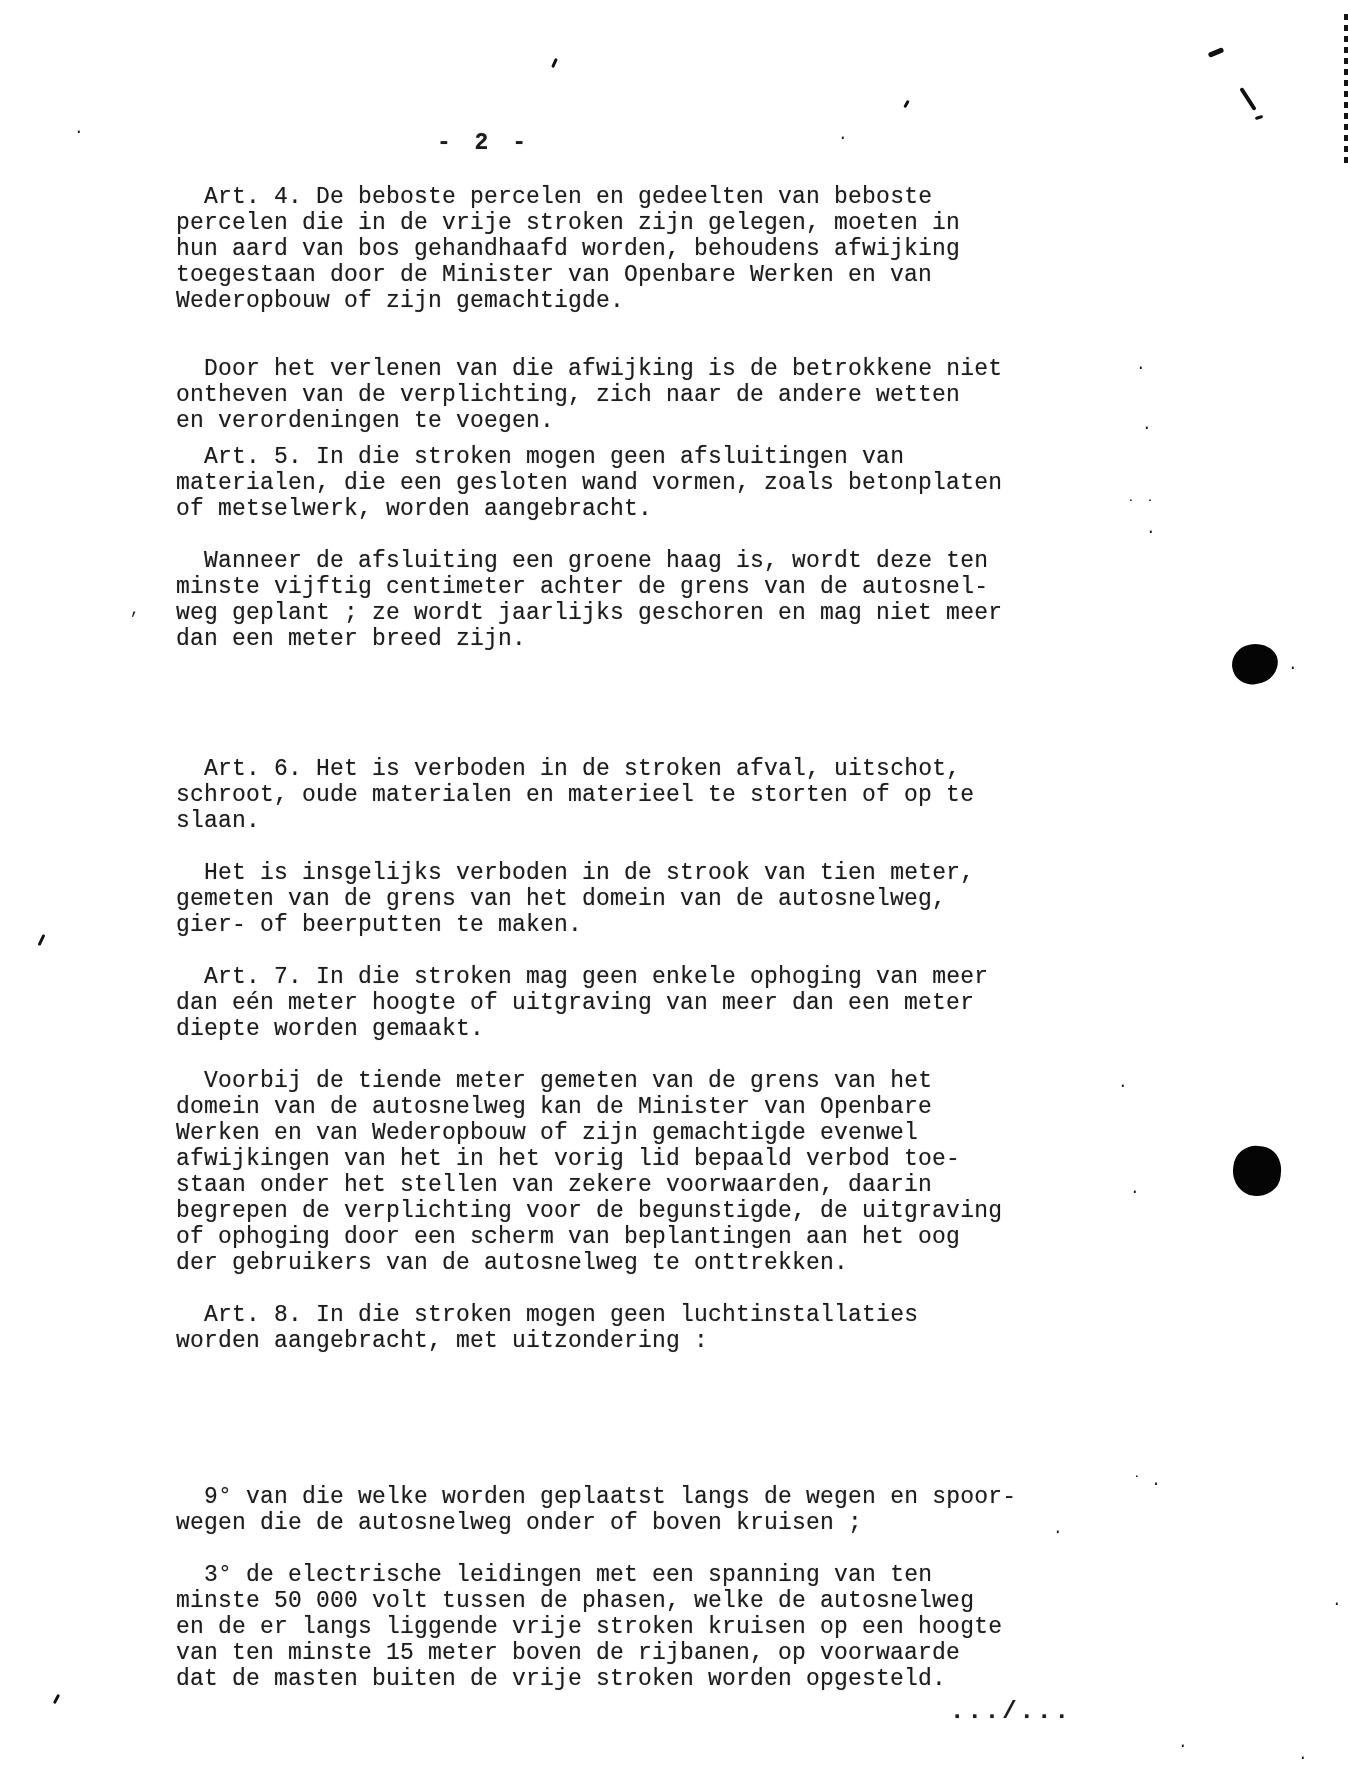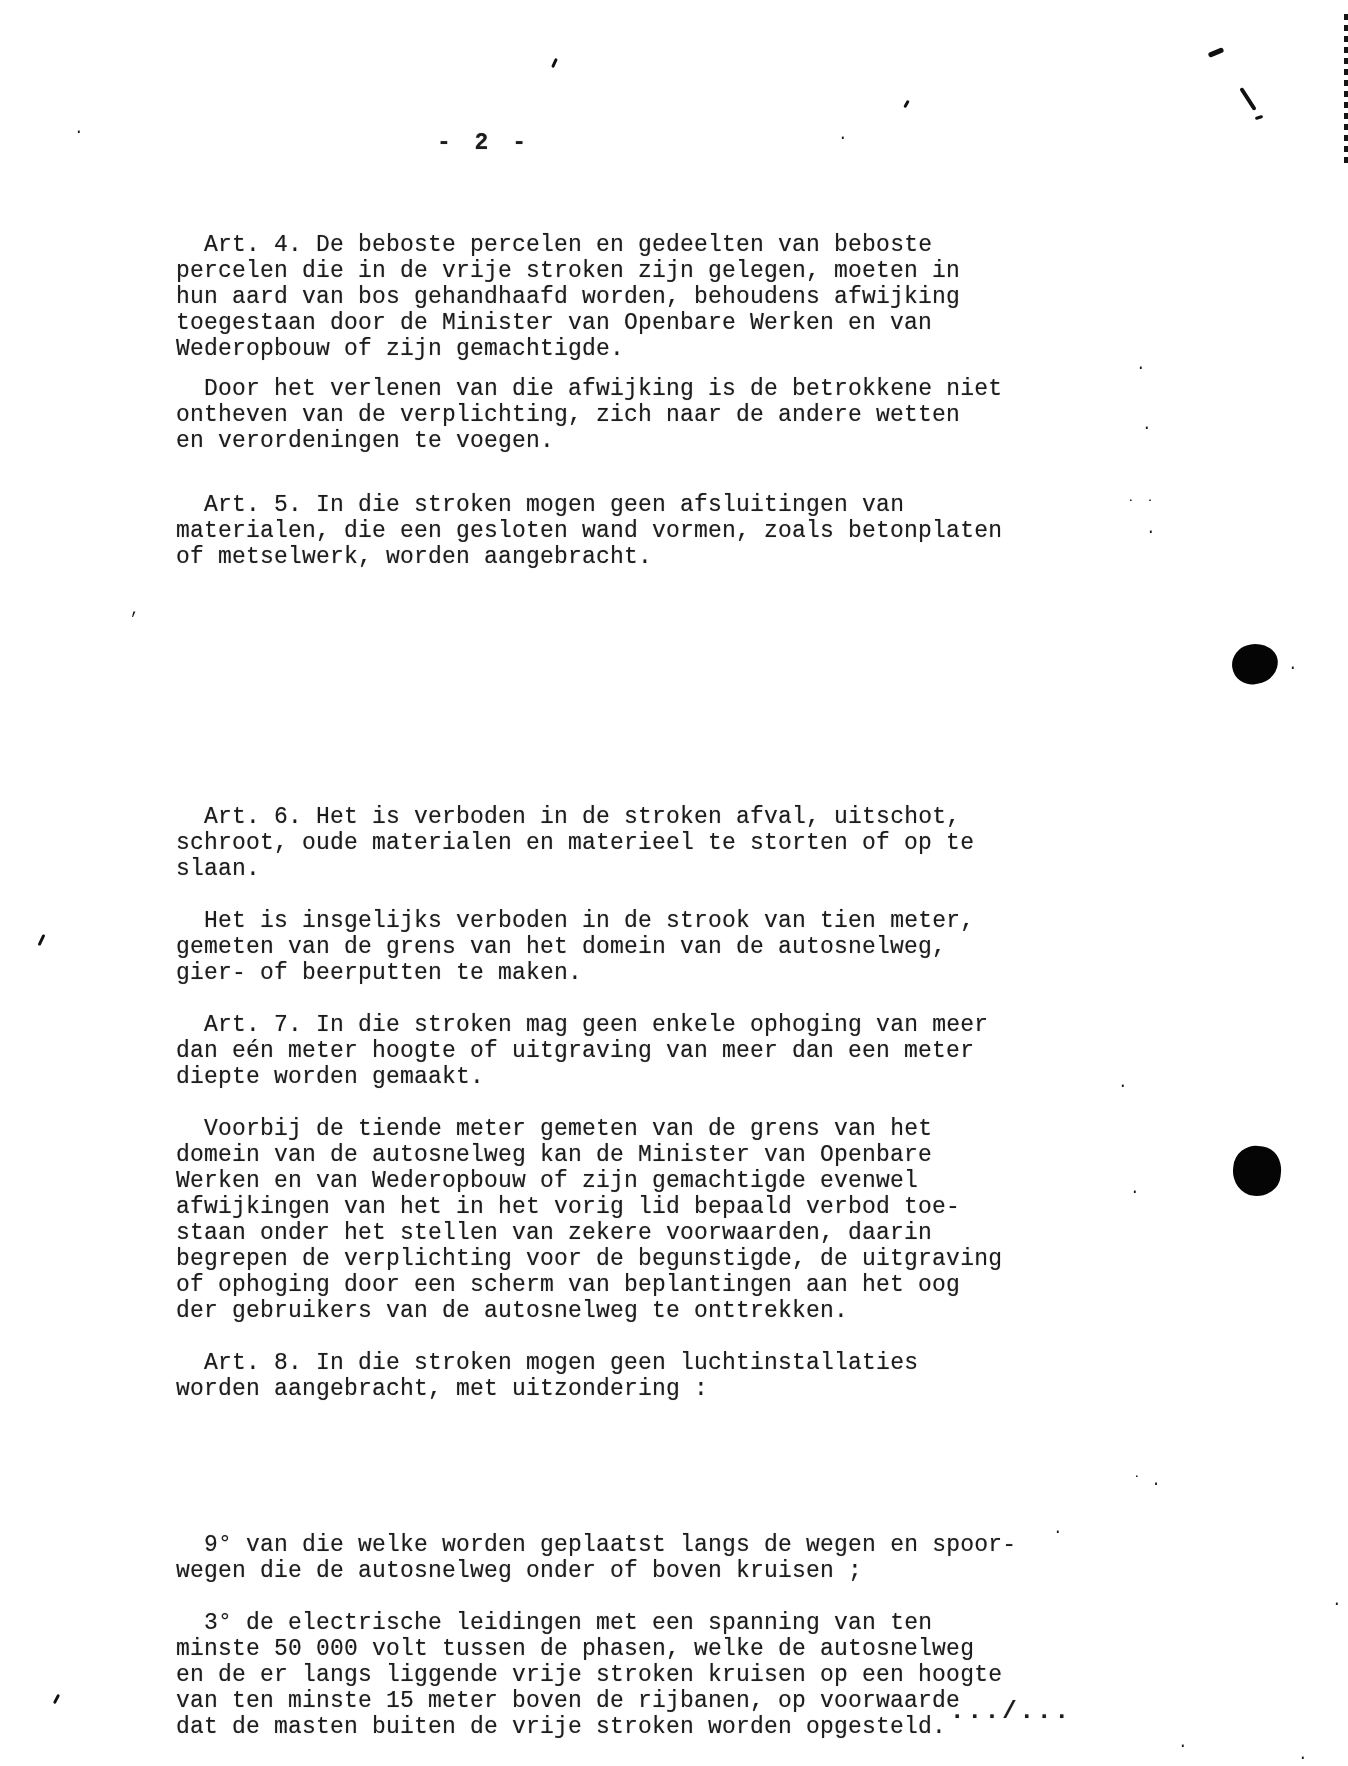--- a/index.html
+++ b/index.html
@@ -23,21 +23,20 @@
   }
   .para {
     position: absolute;
     left: 176px;
     width: 870px;
     font-size: 23px;
     line-height: 26px;
     letter-spacing: 0.2px;
     white-space: pre-wrap;
     text-shadow: 0 0 1px rgba(10,10,10,0.40);
-    margin-top: 48px;
   }
   .cont-mark {
     position: absolute;
     left: 950px;
     top: 1698px;
     font-size: 24px;
     font-weight: bold;
     letter-spacing: 3px;
     text-shadow: 0 0 1px rgba(10,10,10,0.45);
   }
@@ -67,26 +66,30 @@
 
 <div id="page">
 
   <div class="pageno">- 2 -</div>
 
   <div class="para" style="top:184px">  Art. 4. De beboste percelen en gedeelten van beboste
 percelen die in de vrije stroken zijn gelegen, moeten in
 hun aard van bos gehandhaafd worden, behoudens afwijking
 toegestaan door de Minister van Openbare Werken en van
 Wederopbouw of zijn gemachtigde.</div>
-  <div class="para" style="top:328px">  Door het verlenen van die afwijking is de betrokkene niet
+  <div class="para" style="top:356px">  Door het verlenen van die afwijking is de betrokkene niet
 ontheven van de verplichting, zich naar de andere wetten
 en verordeningen te voegen.</div>
   <div class="para" style="top:444px">  Art. 5. In die stroken mogen geen afsluitingen van
 materialen, die een gesloten wand vormen, zoals betonplaten
 of metselwerk, worden aangebracht.</div>
+  <div class="para" style="top:548px">  Wanneer de afsluiting een groene haag is, wordt deze ten
+minste vijftig centimeter achter de grens van de autosnel-
+weg geplant ; ze wordt jaarlijks geschoren en mag niet meer
+dan een meter breed zijn.</div>
   <div class="para" style="top:756px">  Art. 6. Het is verboden in de stroken afval, uitschot,
 schroot, oude materialen en materieel te storten of op te
 slaan.</div>
   <div class="para" style="top:860px">  Het is insgelijks verboden in de strook van tien meter,
 gemeten van de grens van het domein van de autosnelweg,
 gier- of beerputten te maken.</div>
   <div class="para" style="top:964px">  Art. 7. In die stroken mag geen enkele ophoging van meer
 dan eén meter hoogte of uitgraving van meer dan een meter
 diepte worden gemaakt.</div>
   <div class="para" style="top:1068px">  Voorbij de tiende meter gemeten van de grens van het

